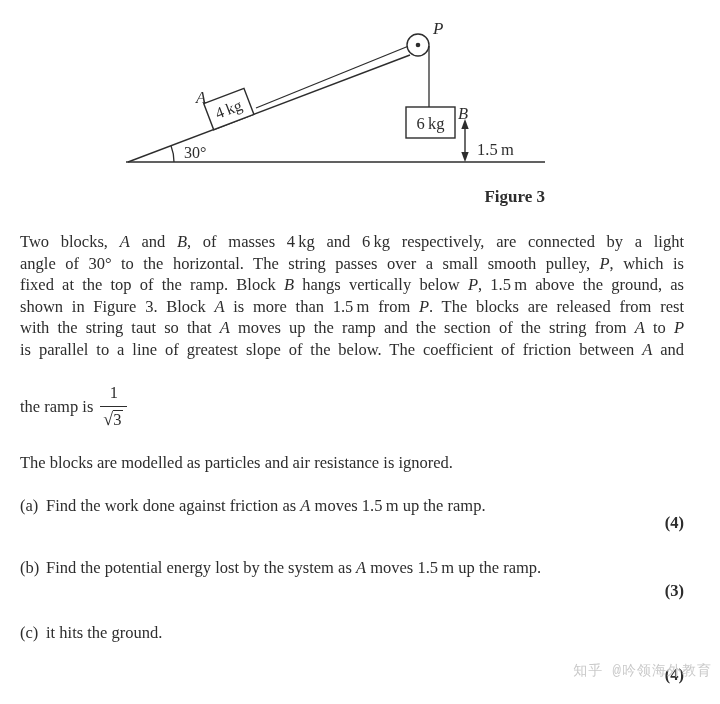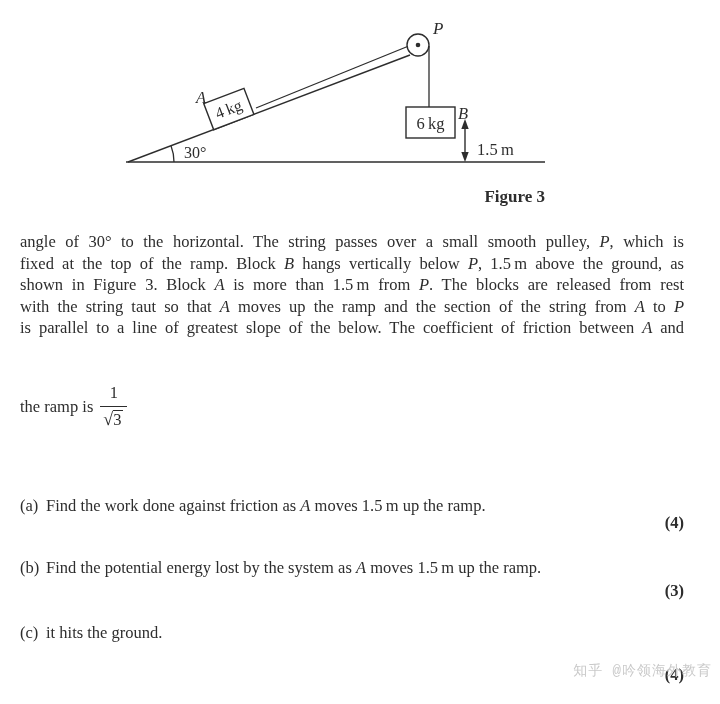--- a/index.html
+++ b/index.html
@@ -85,38 +85,40 @@
       <line x1="465" y1="127" x2="465" y2="155" stroke-width="1.4"></line>
       <polygon points="465,119 461.3,129 468.7,129" stroke="none"></polygon>
       <polygon points="465,162 461.3,152 468.7,152" stroke="none"></polygon>
     </g>
     <text x="477" y="155" font-size="16.5">1.5 m</text>
   </svg>
 
   <div class="fig-caption">Figure 3</div>
 
   <div class="para">
+    <div class="pline"><span>Two blocks, </span><span class="var">A</span><span> and </span><span class="var">B</span><span>, of masses 4 kg and 6 kg respectively, are connected by a light</span></div>
     <div class="pline"><span>angle of 30° to the horizontal.  The string passes over a small smooth pulley, </span><span class="var">P</span><span>, which is</span></div>
     <div class="pline"><span>fixed at the top of the ramp.  Block </span><span class="var">B</span><span> hangs vertically below </span><span class="var">P</span><span>, 1.5 m above the ground, as</span></div>
     <div class="pline"><span>shown in Figure 3.  Block </span><span class="var">A</span><span> is more than 1.5 m from </span><span class="var">P</span><span>.  The blocks are released from rest</span></div>
     <div class="pline"><span>with the string taut so that </span><span class="var">A</span><span> moves up the ramp and the section of the string from </span><span class="var">A</span><span> to </span><span class="var">P</span></div>
     <div class="pline"><span>is parallel to a line of greatest slope of the below.  The coefficient of friction between </span><span class="var">A</span><span> and</span></div>
   </div>
 
   <div class="frac-row">
     <span class="frac-prefix">the ramp is</span>
     <span class="frac">
       <span class="num">1</span>
       <span class="den">
         <span class="radical">√</span>
         <span class="radicand">3</span>
       </span>
     </span>
   </div>
 
+  <div class="modelled">The blocks are modelled as particles and air resistance is ignored.</div>
 
   <div class="part part-a">
     <span class="part-label">(a)</span>
     <div class="part-text"><span>Find the work done against friction as </span><span class="var">A</span><span> moves 1.5 m up the ramp.</span></div>
   </div>
   <div class="marks marks-a">(4)</div>
 
   <div class="part part-b">
     <span class="part-label">(b)</span>
     <div class="part-text"><span>Find the potential energy lost by the system as </span><span class="var">A</span><span> moves 1.5 m up the ramp.</span></div>

